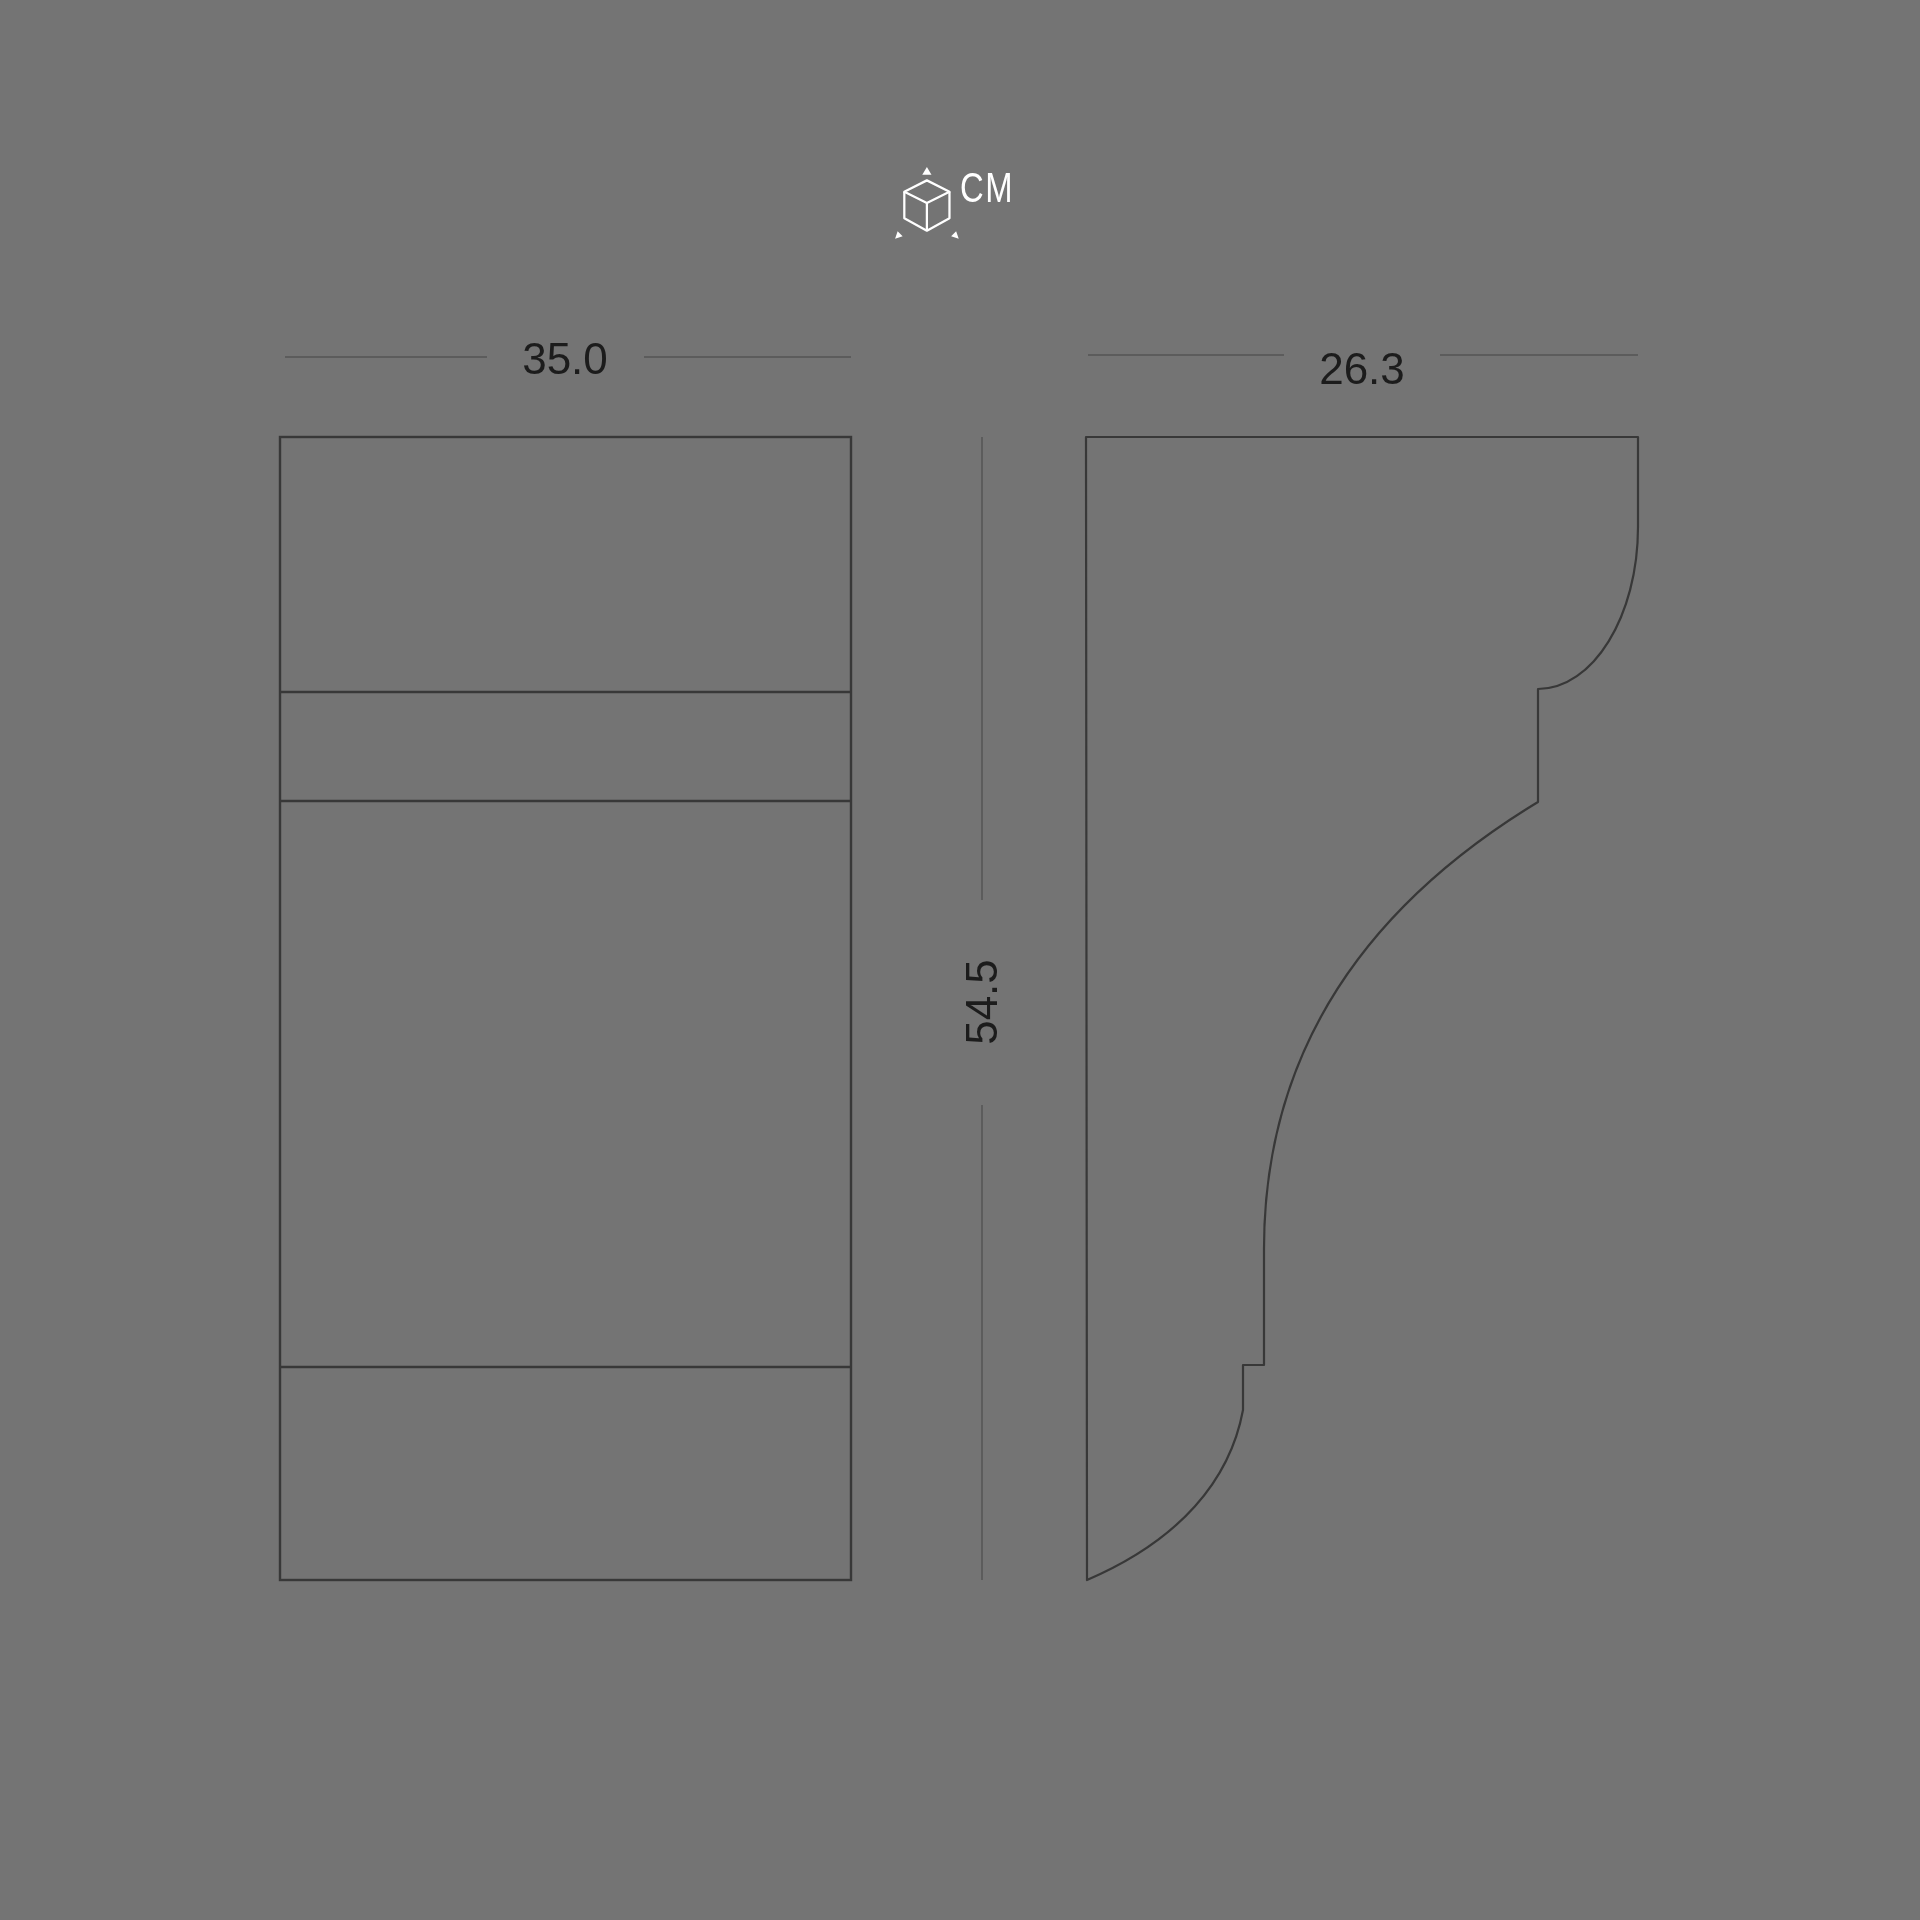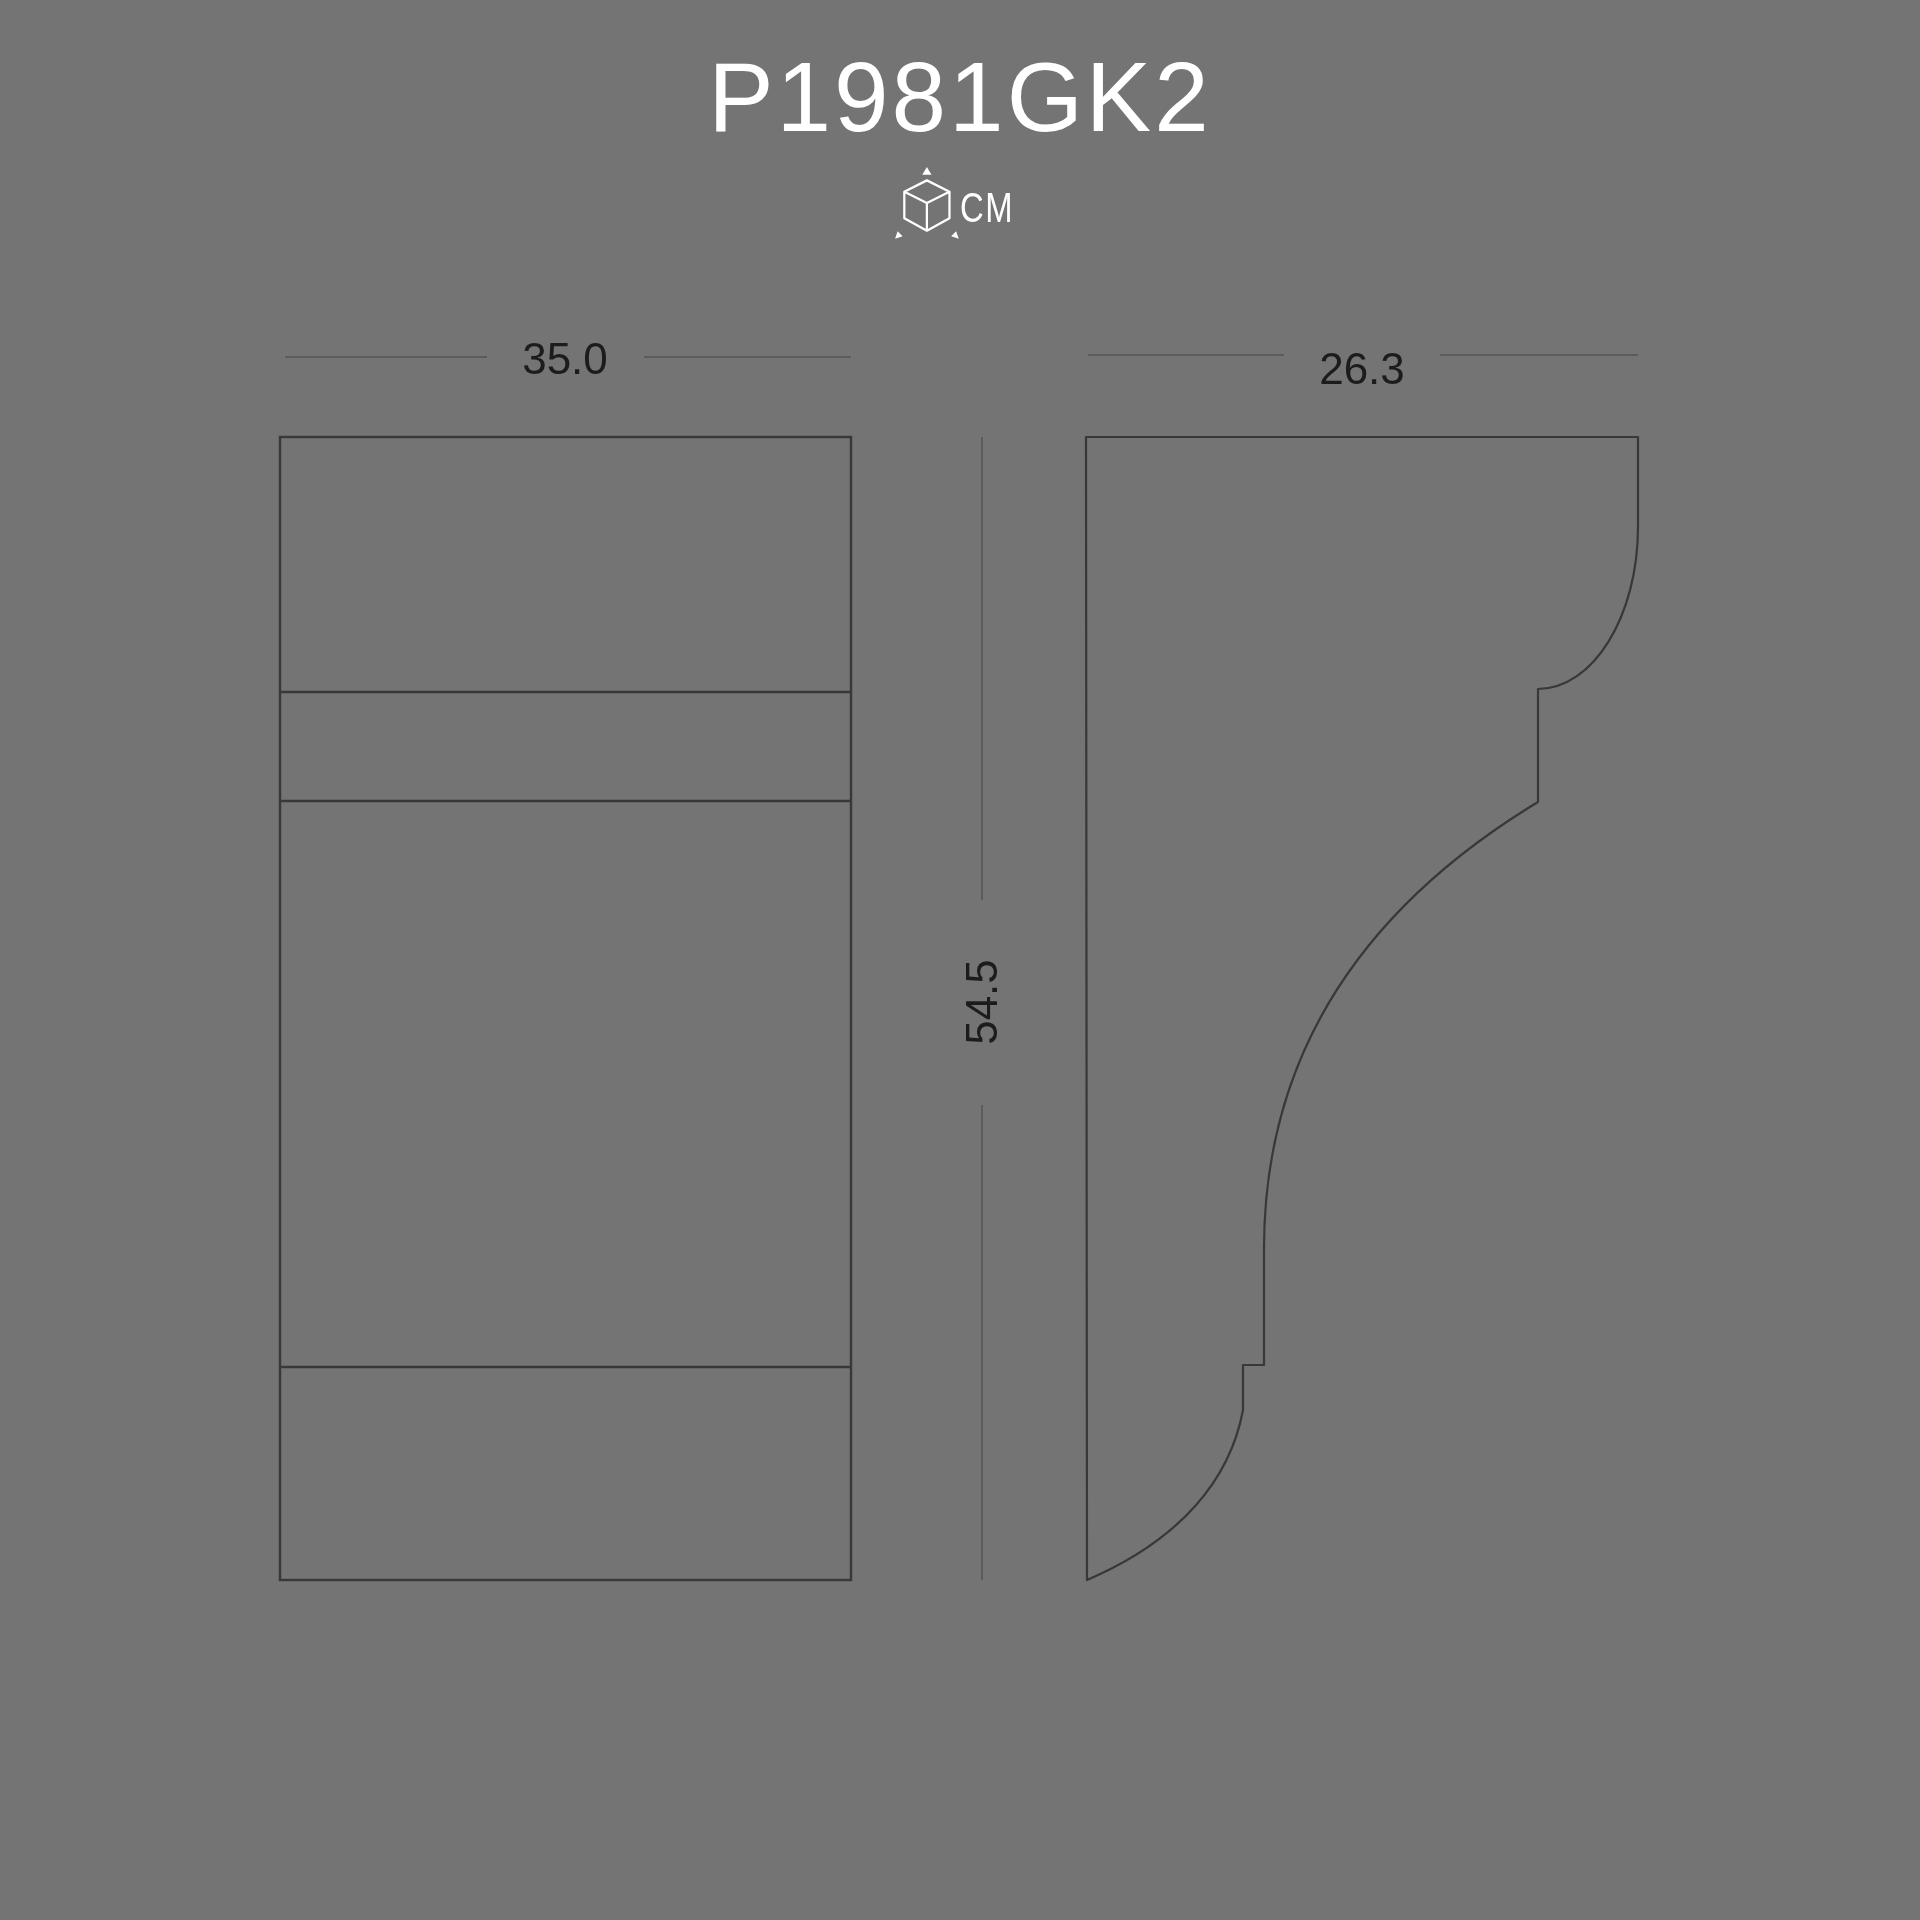--- a/index.html
+++ b/index.html
@@ -18,21 +18,20 @@
     font-size:98px;
     font-weight:300;
     letter-spacing:3px;
     line-height:1;
   }
   .unit-row{
     position:absolute;
     top:166px;left:50%;
     transform:translateX(-50%);
     display:flex;
-    align-items:center;
     gap:0;
   }
   .unit-label{
     color:#ffffff;
     font-size:40px;
     font-weight:400;
     letter-spacing:2px;
     transform:scaleX(0.82) scaleY(1.08);
     transform-origin:left center;
   }
@@ -50,21 +49,20 @@
   }
   .dim-label.vertical{
     transform:translate(-50%,-50%) rotate(-90deg);
   }
 </style>
 </head>
 <body>
 
 <div id="stage">
 
-  <div class="title">P1981GK2</div>
 
   <div class="unit-row">
     <span>
       <svg width="66" height="78" viewBox="0 0 64 76" fill="none">
 
         <polygon points="32,1 27.5,8.5 36.5,8.5" fill="#ffffff"></polygon>
 
         <path d="M32,14 L54,25 L32,36 L10,25 Z" stroke="#ffffff" stroke-width="2.2" fill="none" stroke-linejoin="round"></path>
 
         <path d="M10,25 L10,51 L32,63 L54,51 L54,25" stroke="#ffffff" stroke-width="2.2" fill="none" stroke-linejoin="round"></path>

